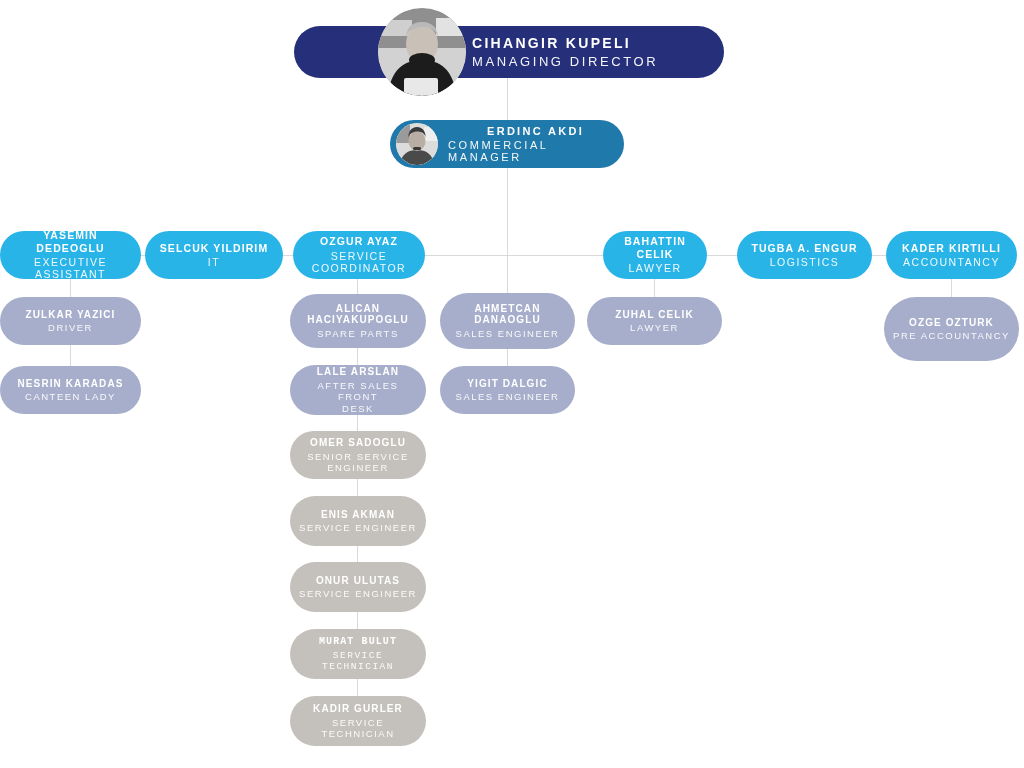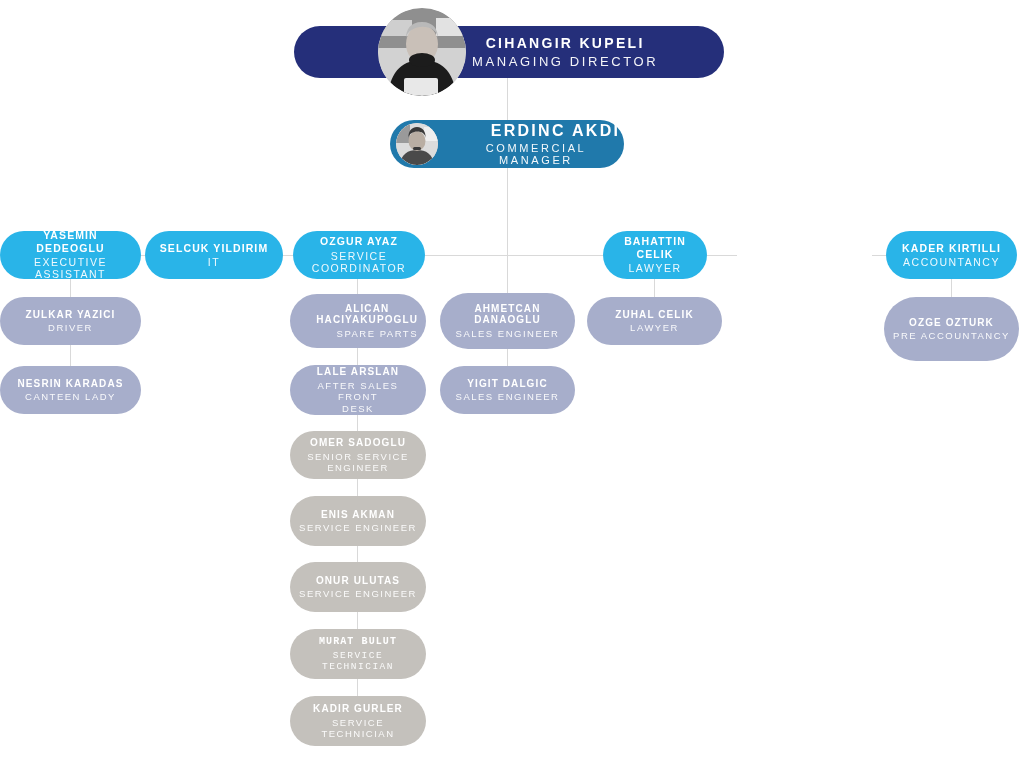--- a/index.html
+++ b/index.html
@@ -52,21 +52,20 @@
     white-space: pre-line;
   }
 
   
   .exec {
     position: absolute;
     border-radius: 999px;
     display: flex;
     align-items: center;
     color: #ffffff;
-    text-align: center;
   }
   .exec .photo {
     position: absolute;
     border-radius: 50%;
     overflow: hidden;
     background: #dcdcdc;
   }
   .exec .photo svg { display: block; }
   .exec .etext {
     display: flex;
@@ -92,21 +91,21 @@
   #exec-md .etext { margin-left: 178px; }
   #exec-md .enm { font-size: 14px; }
   #exec-md .ett { font-size: 13px; margin-top: 3px; }
 
   #exec-cm {
     left: 390px; top: 120px; width: 234px; height: 48px;
     background: #2079ab;
   }
   #exec-cm .photo { left: 6px; top: 3px; width: 42px; height: 42px; }
   #exec-cm .etext { margin-left: 58px; }
-  #exec-cm .enm { font-size: 16px; padding-left: 39px; }
+  #exec-cm .enm { font-size: 11px; padding-left: 39px; }
   #exec-cm .ett { font-size: 11px; margin-top: 2px; }
 
   
   .c-cyan  { background: #29b4e8; }
   .c-peri  { background: #a7aecb; }
   .c-gray  { background: #c4c1bc; }
 
   
   .sz-r3 { height: 48px; }
   .sz-r3 .nm { font-size: 10.5px; }
@@ -214,37 +213,41 @@
   <div class="node c-cyan sz-r3" style="left:293px; top:231px; width:132px;">
     <div class="nm">OZGUR AYAZ</div>
     <div class="tt">SERVICE COORDINATOR</div>
   </div>
 
   <div class="node c-cyan sz-r3" style="left:603px; top:231px; width:104px;">
     <div class="nm">BAHATTIN CELIK</div>
     <div class="tt">LAWYER</div>
   </div>
 
+  <div class="node c-cyan sz-r3" style="left:737px; top:231px; width:135px;">
+    <div class="nm">TUGBA A. ENGUR</div>
+    <div class="tt">LOGISTICS</div>
+  </div>
 
   <div class="node c-cyan sz-r3" style="left:886px; top:231px; width:131px;">
     <div class="nm">KADER KIRTILLI</div>
     <div class="tt">ACCOUNTANCY</div>
   </div>
 
   <div class="node c-peri sz-sub" style="left:0px; top:366px; width:141px; height:48px;">
     <div class="nm">NESRIN KARADAS</div>
     <div class="tt">CANTEEN LADY</div>
   </div>
 
   <div class="node c-peri sz-sub" style="left:0px; top:297px; width:141px; height:48px;">
     <div class="nm">ZULKAR YAZICI</div>
     <div class="tt">DRIVER</div>
   </div>
 
-  <div class="node c-peri sz-sub" style="left:290px; top:294px; width:136px; height:54px;align-items:flex-end;">
+  <div class="node c-peri sz-sub" style="left:290px; top:294px; width:136px; height:54px;">
     <div class="nm">ALICAN
 HACIYAKUPOGLU</div>
     <div class="tt">SPARE PARTS</div>
   </div>
 
   <div class="node c-peri sz-sub" style="left:290px; top:365px; width:136px; height:50px;">
     <div class="nm">LALE ARSLAN</div>
     <div class="tt">AFTER SALES FRONT
 DESK</div>
   </div>

